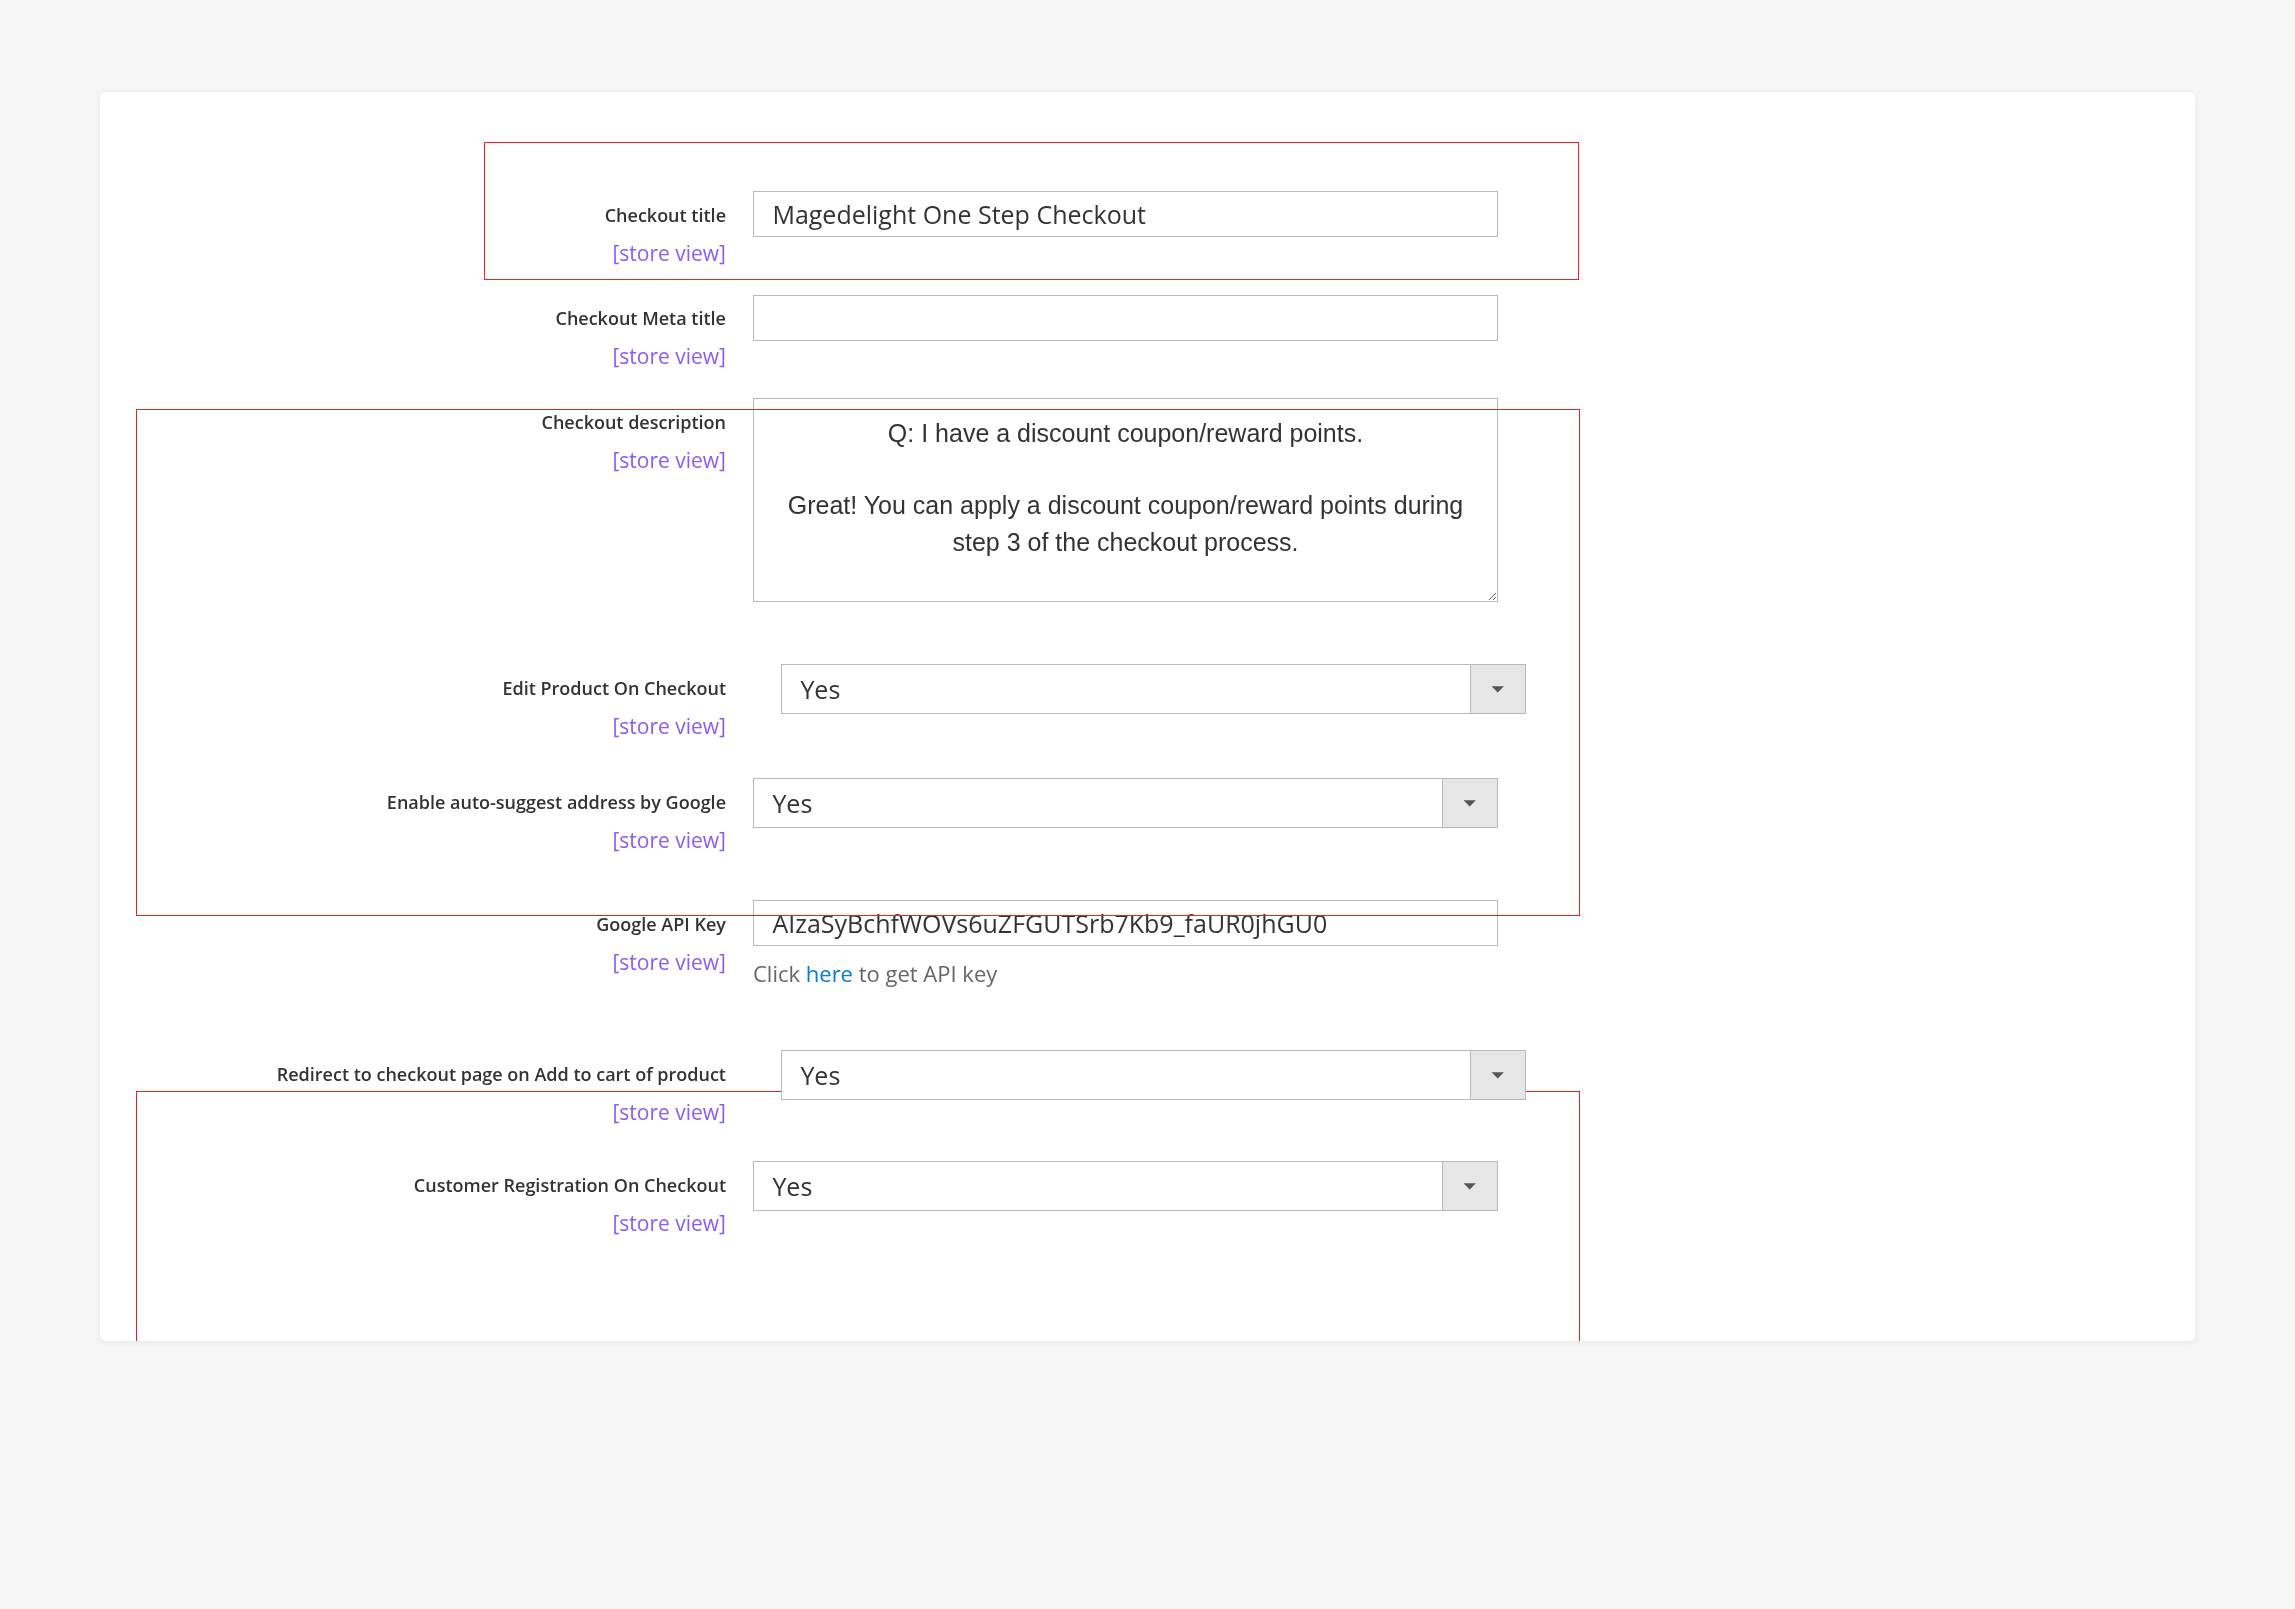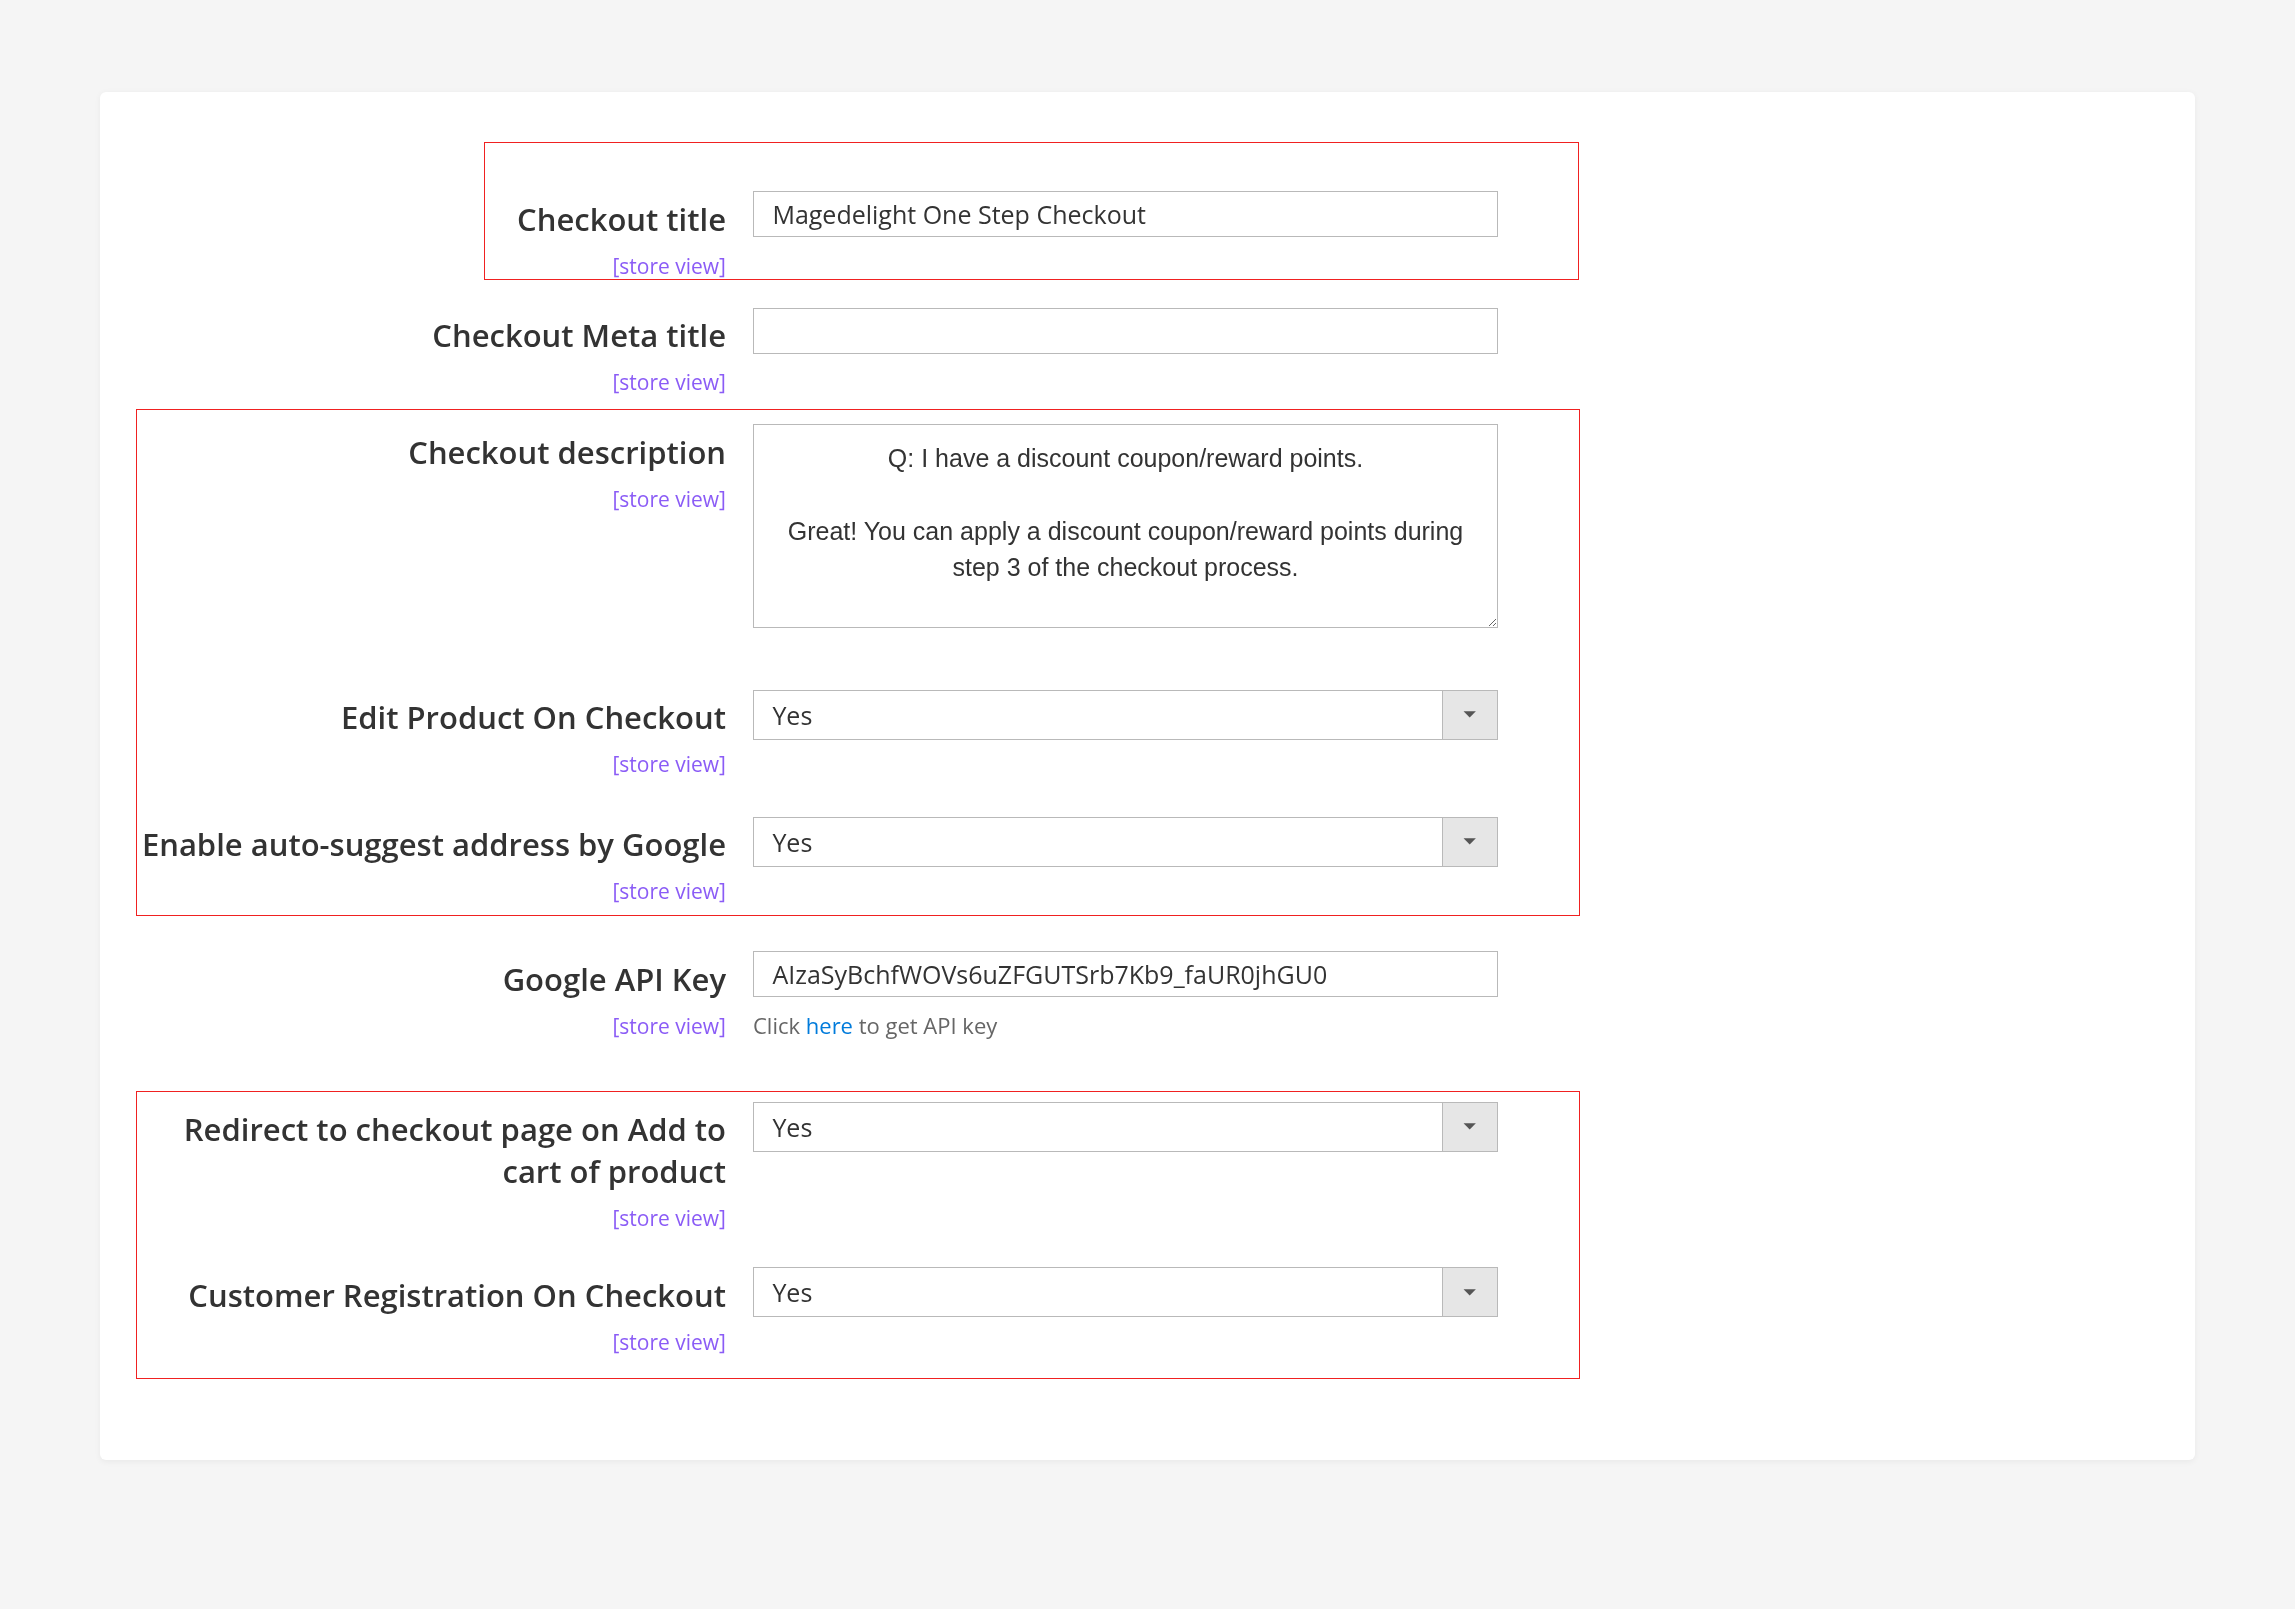--- a/index.html
+++ b/index.html
@@ -35,21 +35,21 @@
     padding: 14px 0;
   }
   .label-col {
     width: 630px;
     flex: 0 0 630px;
     text-align: right;
     padding-right: 27px;
     padding-top: 7.7px;
   }
   .label-main {
-    font-size: 31px;
+    font-size: 18px;
     font-weight: 600;
     color: #333;
     line-height: 1.35;
   }
   .label-scope {
     font-size: 21px;
     color: #8b5cf6;
     display: block;
     margin-top: 11px;
   }
@@ -111,21 +111,21 @@
     margin-top: 12.3px;
   }
   .hint a { color: #007bdb; text-decoration: none; }
   
   .hl {
     position: absolute;
     border: 1.5px solid #f02121;
     pointer-events: none;
   }
   .row.description-row { padding-bottom: 31px; }
-  .row.edit-row, .row.google-row, .row.redirect-row { padding-top: 24.6px; }
+  .row.edit-row, .row.google-row, .row.redirect-row { padding-top: 24.6px; gap: 28px; }
   .row.auto-suggest-row { padding-top: 24.6px; padding-bottom: 24.6px; }
   .row.api-row { padding-top: 21.5px; padding-bottom: 37px; }
   .row.cust-reg-row { padding-top: 21.5px; padding-bottom: 0; }
 </style>
 </head>
 <body>
 
 <div class="panel">
 
   <div class="rows">

